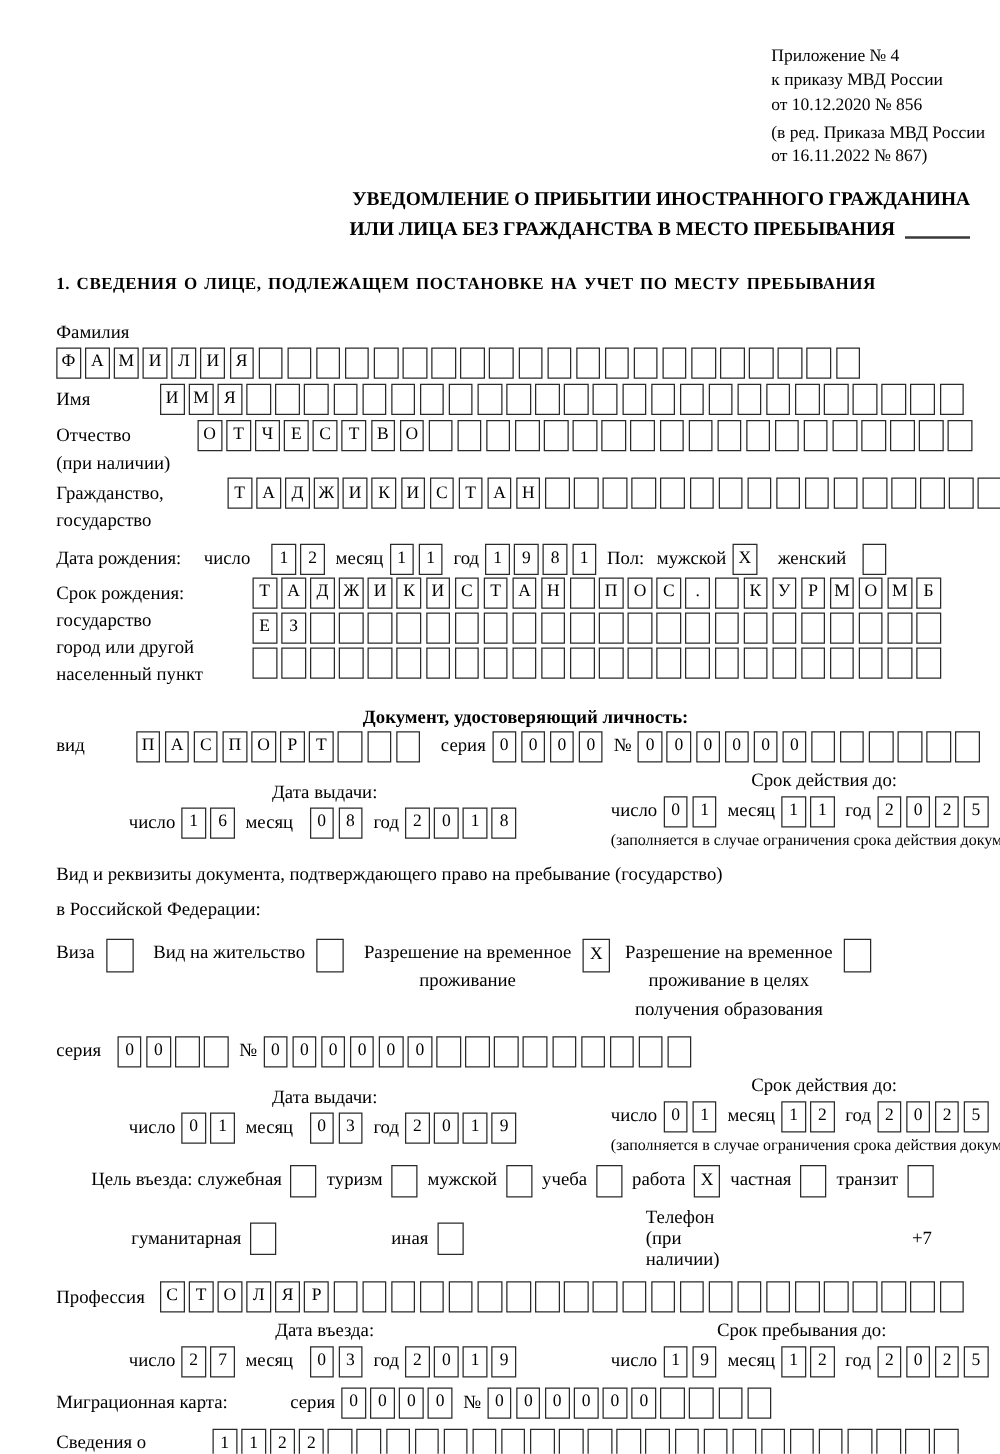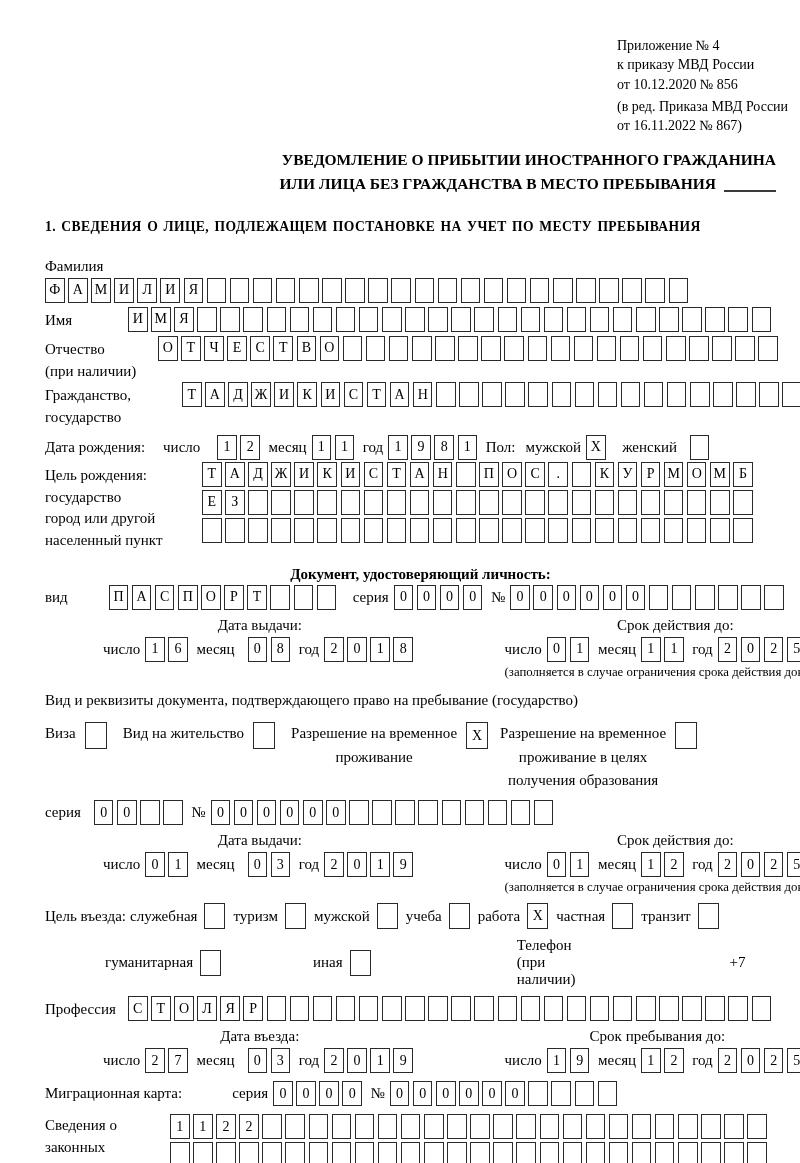--- a/index.html
+++ b/index.html
@@ -28,30 +28,30 @@
   .w83 { width:83px; } .w113 { width:113px; } .w97 { width:97px; } .w157 { width:157px; } .w125 { width:125px; }
 
   .inline { display:flex; align-items:center; }
   .inline .lbl { margin:0 5px; white-space:nowrap; }
   .inline .lbl.first { margin-left:0; }
 
   .stack { display:flex; flex-direction:column; gap:3px; }
 
   .center-bold { text-align:center; font-weight:bold; font-size:15px; margin-top:6px; }
 
-  .datecols { display:flex; align-items:flex-start; margin-top:7px;gap:16px; }
+  .datecols { display:flex; align-items:center; margin-top:7px; }
   .dg-head { text-align:center; font-size:15px; margin-bottom:3px; }
   .dg-note { font-size:12.8px; margin-top:3px; text-align:center; white-space:nowrap; }
 
   .permits { display:flex; align-items:flex-start; margin-top:8px; }
   .permit { display:flex; align-items:flex-start; }
   .permit-lines { text-align:center; line-height:1.55; }
   .permit .cell { margin-left:9px; margin-right:0; width:22px; height:27px; }
 
-  .purpose-row { display:flex; align-items:center; margin-top:8px; }
+  .purpose-row { display:flex; align-items:center; margin-top:8px;margin-left:28px; }
   .purpose-row .opt { display:flex; align-items:center; }
   .purpose-row .opt .cell { margin-left:7px; margin-right:0; width:21px; height:26px; }
 
   .gap4  { width:4px;  flex:none; }
   .gap8  { width:8px;  flex:none; }
   .gap12 { width:12px; flex:none; }
   .gap16 { width:16px; flex:none; }
   .gap20 { width:20px; flex:none; }
   .mt2 { margin-top:2px; } .mt6 { margin-top:6px; } .mt8 { margin-top:8px; }
 </style>
@@ -245,21 +245,21 @@
     <span class="gap8"></span>
     <span class="lbl">женский</span>
     <span class="gap8"></span>
     <span class="boxrow">
         <span class="cell"></span>
       </span>
   </div>
 
   <div class="frow mt2">
     <span class="flabel w157">
-      <span>Цель рождения:</span><br>
+      <span>Срок рождения:</span><br>
       <span>государство</span><br>
       <span>город или другой</span><br>
       <span>населенный пункт</span>
     </span>
     <span class="stack">
       <span class="boxrow">
           <span class="cell">Т</span>
           <span class="cell">А</span>
           <span class="cell">Д</span>
           <span class="cell">Ж</span>
@@ -426,20 +426,21 @@
             <span class="cell">2</span>
             <span class="cell">5</span>
           </span>
       </div>
       <div class="dg-note">(заполняется в случае ограничения срока действия документа)</div>
     </div>
   </div>
 
   <div class="mt6" style="line-height:1.9;">
     <div>Вид и реквизиты документа, подтверждающего право на пребывание (государство)</div>
+    <div>в Российской Федерации:</div>
   </div>
 
   <div class="permits">
     <div class="permit">
       <span class="permit-lines">Виза</span>
       <span class="boxrow permit">
           <span class="cell"></span>
         </span>
     </div>
     <span class="gap16"></span>

